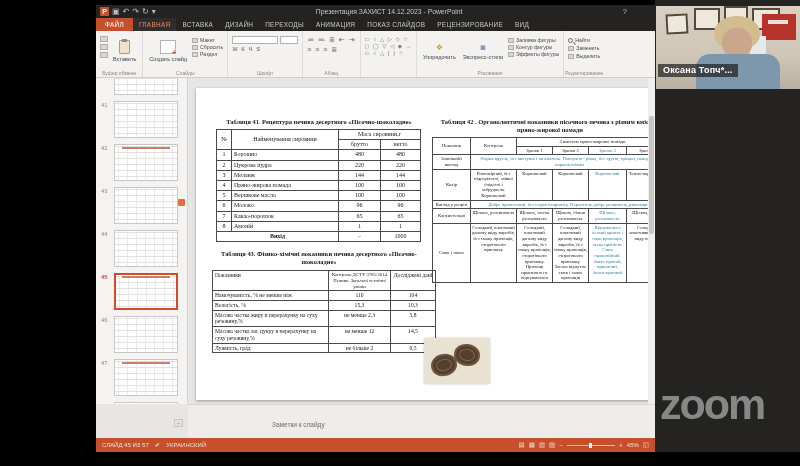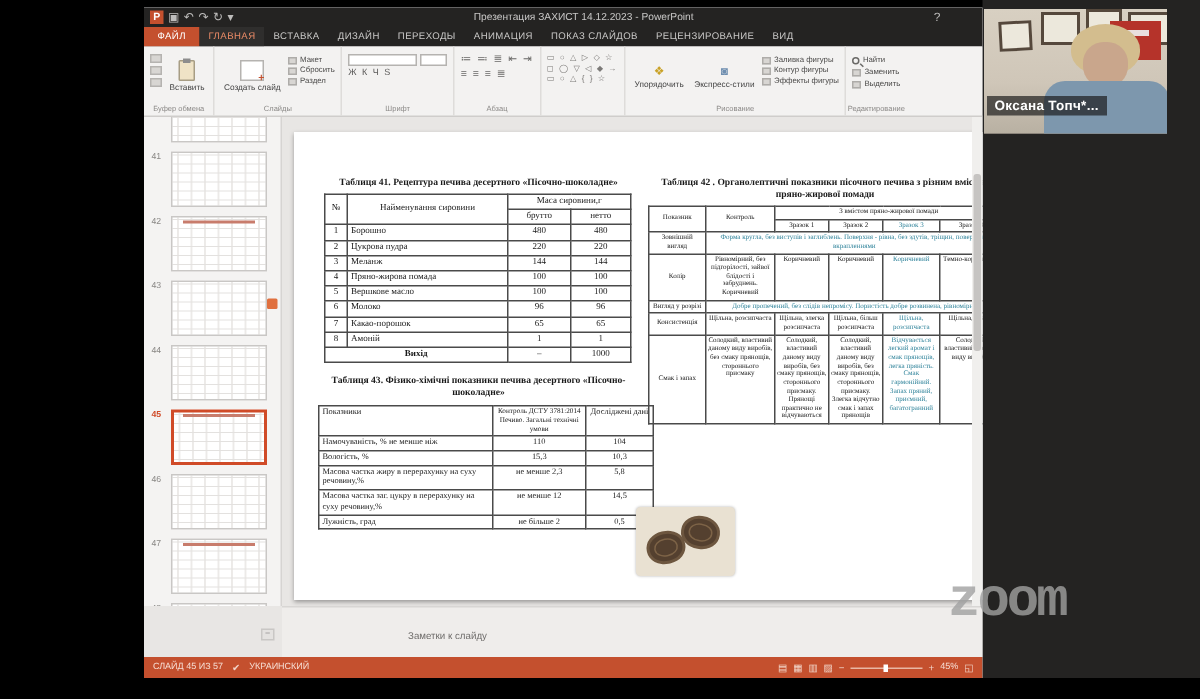--- a/index.html
+++ b/index.html
@@ -1,37 +1,37 @@
 <!DOCTYPE html>
 <html><head>
 <meta charset="utf-8">
 <style>
   * { margin:0; padding:0; box-sizing:border-box; }
   body { background:#000; font-family:"Liberation Sans", sans-serif; }
   #root { position:relative; width:800px; height:466px; background:#000; overflow:hidden; }
 
   
   .rightpane { position:absolute; left:655px; top:0; width:145px; height:466px; background:#242322; }
-  .webcam { position:absolute; left:656px; top:6px; width:122px; height:83px; background:#cfc6b8; overflow:hidden; }
+  .webcam { position:absolute; left:656px; top:6px; width:144px; height:83px; background:#cfc6b8; overflow:hidden; }
   .wc-wall { position:absolute; inset:0; background:linear-gradient(180deg,#d8d0c2 0%,#cfc6b8 60%,#b8b0a2 100%); }
   .frame { position:absolute; background:#ece8dc; border:2px solid #55483c; }
   .f1 { left:38px; top:2px; width:26px; height:22px; }
   .f2 { left:68px; top:0px; width:24px; height:20px; }
   .f3 { left:96px; top:2px; width:28px; height:22px; }
   .f4 { left:10px; top:8px; width:22px; height:20px; transform:rotate(-3deg); }
   .banner { position:absolute; right:4px; top:8px; width:34px; height:26px; background:#b5332a; }
   .banner:after { content:""; position:absolute; left:6px; top:6px; width:20px; height:4px; background:#e9dede; }
   .poster { position:absolute; right:34px; top:30px; width:16px; height:26px; background:#e4e9ec; }
   .person-hair { position:absolute; left:58px; top:10px; width:46px; height:34px; border-radius:50% 50% 45% 45%; background:#d3bd8e; }
   .person-face { position:absolute; left:66px; top:22px; width:30px; height:30px; border-radius:46%; background:#c9a68c; }
   .person-body { position:absolute; left:40px; top:48px; width:84px; height:36px; border-radius:14px 14px 0 0; background:#7d97ad; }
   .nametag { position:absolute; left:2px; bottom:12px; background:rgba(25,25,25,.68); color:#fff; font-size:9px; font-weight:bold; padding:1px 5px 2px; letter-spacing:.2px; }
 
   .bottombar { position:absolute; left:0; top:452px; width:800px; height:14px; background:#000; z-index:5; }
-  .watermark { position:absolute; left:632px; top:380px; z-index:6; font-size:36px; font-weight:bold; letter-spacing:-2px; color:rgba(160,160,160,.8); font-family:Liberation Mono, monospace; }
+  .watermark { position:absolute; left:660px; top:380px; z-index:6; font-size:43px; font-weight:bold; letter-spacing:-2px; color:rgba(160,160,160,.8); font-family:Liberation Sans, sans-serif; }
 
   
   .ppwin { position:absolute; left:96px; top:5px; width:559px; height:447px; background:#f2f1ef; overflow:hidden; }
 
   .titlebar { position:absolute; left:0; top:0; width:100%; height:13px; background:#242322; display:flex; align-items:center; color:#cfcfcf; font-size:7px; }
   .qat { display:flex; align-items:center; gap:3px; padding-left:4px; }
   .ppicon { width:9px; height:9px; background:#c4502e; color:#fff; font-size:7px; line-height:9px; text-align:center; font-weight:bold; }
   .qbtn { color:#bdbcbb; font-size:8px; line-height:9px; }
   .wtitle { flex:1; text-align:center; color:#c8c7c6; font-size:6.8px; }
   .whelp { padding-right:28px; color:#bdbcbb; font-size:8px; }

